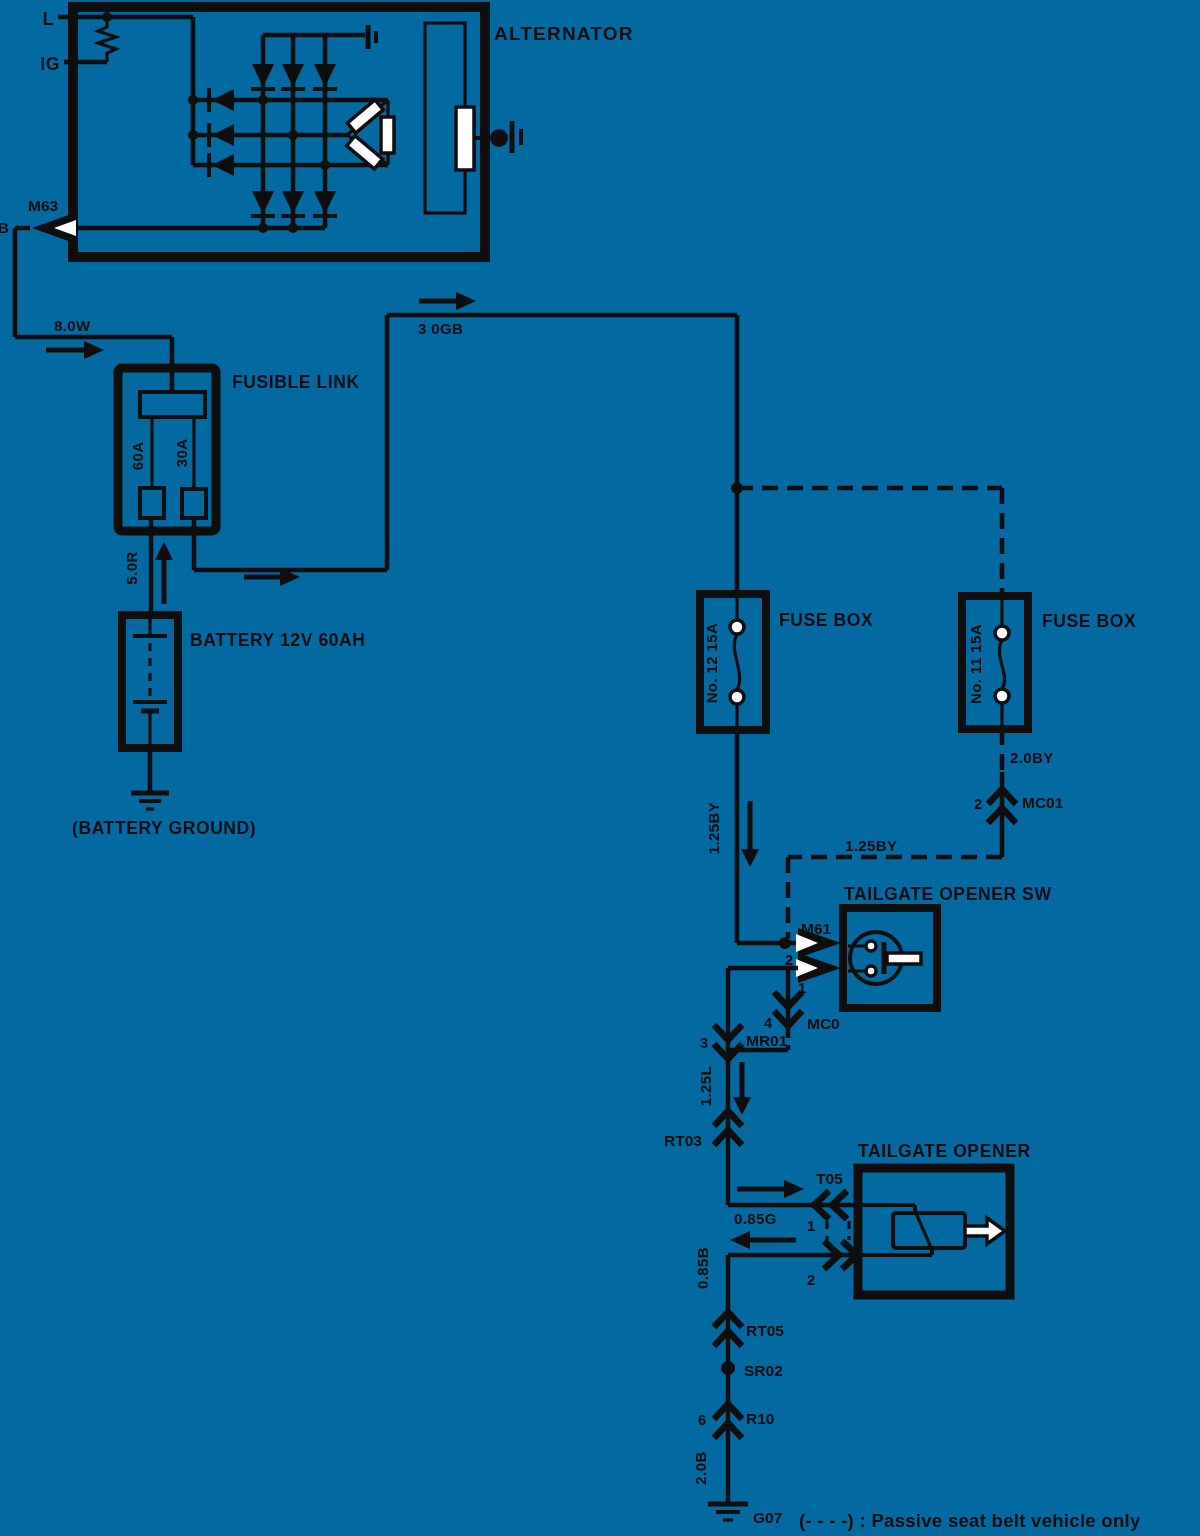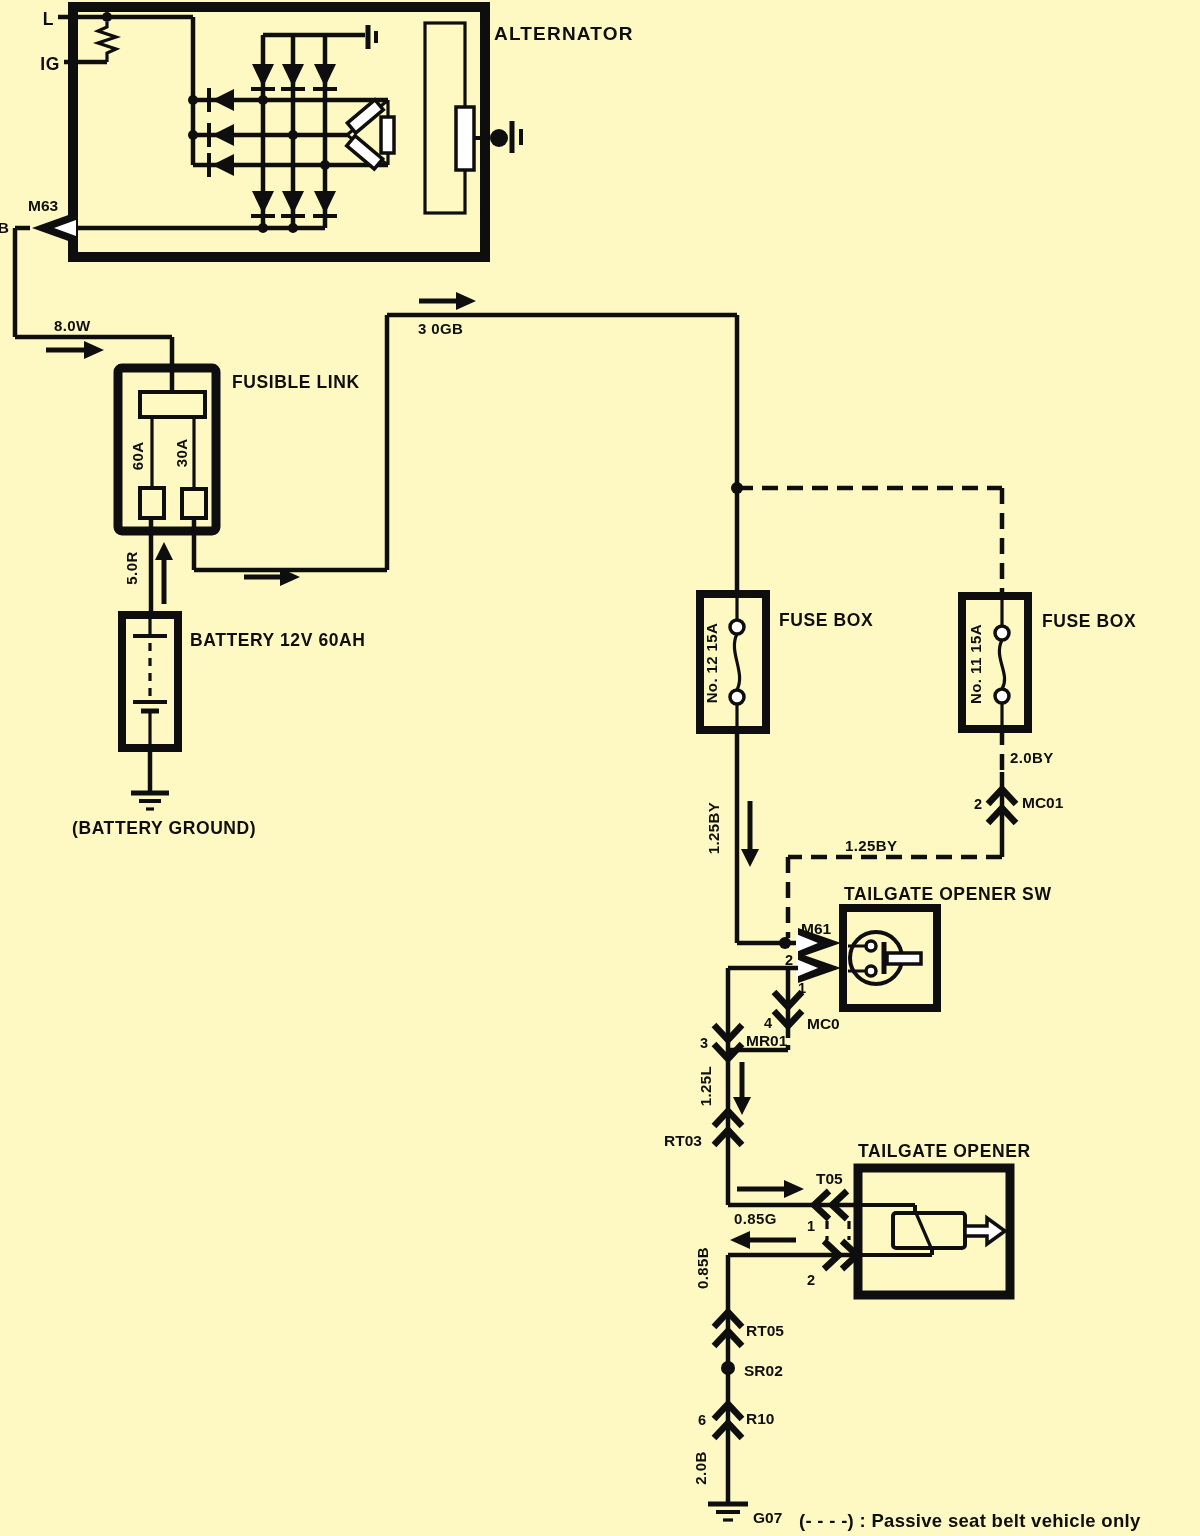--- a/index.html
+++ b/index.html
@@ -1,17 +1,17 @@
 <!DOCTYPE html>
 <html><head>
 <meta charset="utf-8">
 <style>
   html,body { margin:0; padding:0; background:#fff; }
   #stage {
-    position:relative; width:1200px; height:1536px; background:#fef9c3;
+    position:relative; width:1200px; height:1536px; background:#0369a1;
     font-family:"Liberation Sans", sans-serif; overflow:hidden;
   }
   svg { position:absolute; left:0; top:0; }
   text { fill:#0e0e0e; font-family:"Liberation Sans", sans-serif; font-weight:bold; }
   .t-big  { font-size:19px; letter-spacing:1.2px; }
   .t-lbl  { font-size:17.5px; letter-spacing:0.6px; }
   .t-wire { font-size:15px; letter-spacing:0.4px; }
   .t-conn { font-size:15.5px; }
   .t-pin  { font-size:14.5px; }
   .t-foot { font-size:18.5px; letter-spacing:0.3px; }

